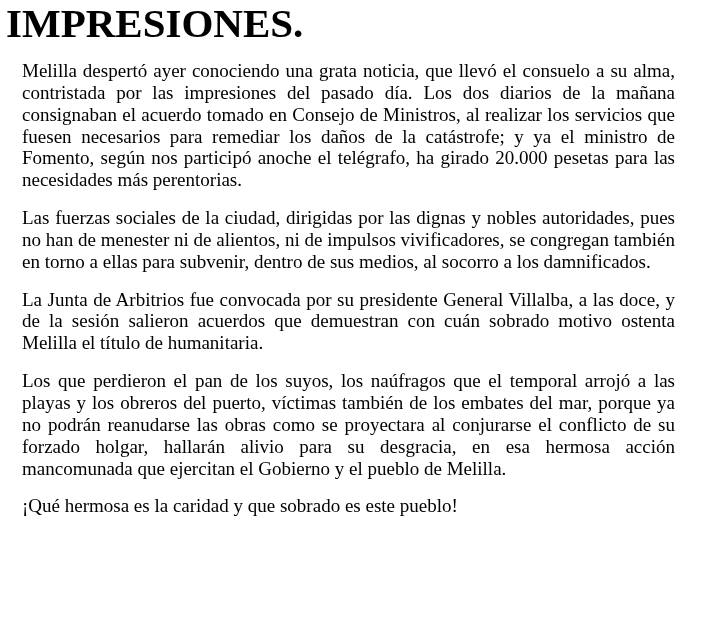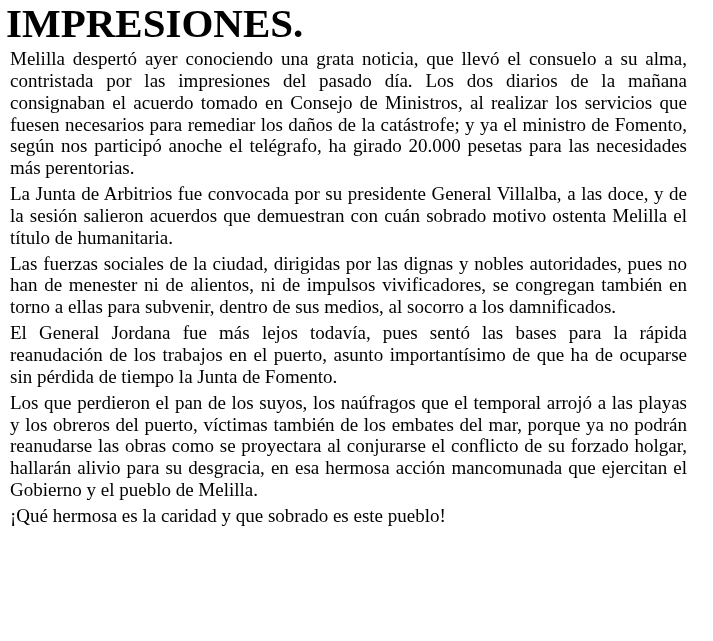--- a/index.html
+++ b/index.html
@@ -20,34 +20,33 @@
   .title {
     margin: 0 0 2px 0;
     font-family: "Liberation Serif", serif;
     font-weight: bold;
     font-size: 41px;
     line-height: 42px;
     letter-spacing: 0;
     color: #000000;
   }
   .article p {
-    margin: 4px;
+    margin: 16px;
     font-size: 19px;
     line-height: 21.85px;
     text-align: justify;
     color: #000000;
     word-spacing: normal;
   }
 </style>
 </head>
 <body>
 
 <div class="page">
   <h1 class="title">IMPRESIONES.</h1>
   <div class="article">
     <p>Melilla despertó ayer conociendo una grata noticia, que llevó el consuelo a su alma, contristada por las impresiones del pasado día. Los dos diarios de la mañana consignaban el acuerdo tomado en Consejo de Ministros, al realizar los servicios que fuesen necesarios para remediar los daños de la catástrofe; y ya el ministro de Fomento, según nos participó anoche el telégrafo, ha girado 20.000 pesetas para las necesidades más perentorias.</p>
+    <p>Las fuerzas sociales de la ciudad, dirigidas por las dignas y nobles autoridades, pues no han de menester ni de alientos, ni de impulsos vivificadores, se congregan también en torno a ellas para subvenir, dentro de sus medios, al socorro a los damnificados.</p>
     <p>La Junta de Arbitrios fue convocada por su presidente General Villalba, a las doce, y de la sesión salieron acuerdos que demuestran con cuán sobrado motivo ostenta Melilla el título de humanitaria.</p>
-    <p>Las fuerzas sociales de la ciudad, dirigidas por las dignas y nobles autoridades, pues no han de menester ni de alientos, ni de impulsos vivificadores, se congregan también en torno a ellas para subvenir, dentro de sus medios, al socorro a los damnificados.</p>
-    <p>El General Jordana fue más lejos todavía, pues sentó las bases para la rápida reanudación de los trabajos en el puerto, asunto importantísimo de que ha de ocuparse sin pérdida de tiempo la Junta de Fomento.</p>
     <p>Los que perdieron el pan de los suyos, los naúfragos que el temporal arrojó a las playas y los obreros del puerto, víctimas también de los embates del mar, porque ya no podrán reanudarse las obras como se proyectara al conjurarse el conflicto de su forzado holgar, hallarán alivio para su desgracia, en esa hermosa acción mancomunada que ejercitan el Gobierno y el pueblo de Melilla.</p>
     <p>¡Qué hermosa es la caridad y que sobrado es este pueblo!</p>
   </div>
 </div>
 
 </body></html>

